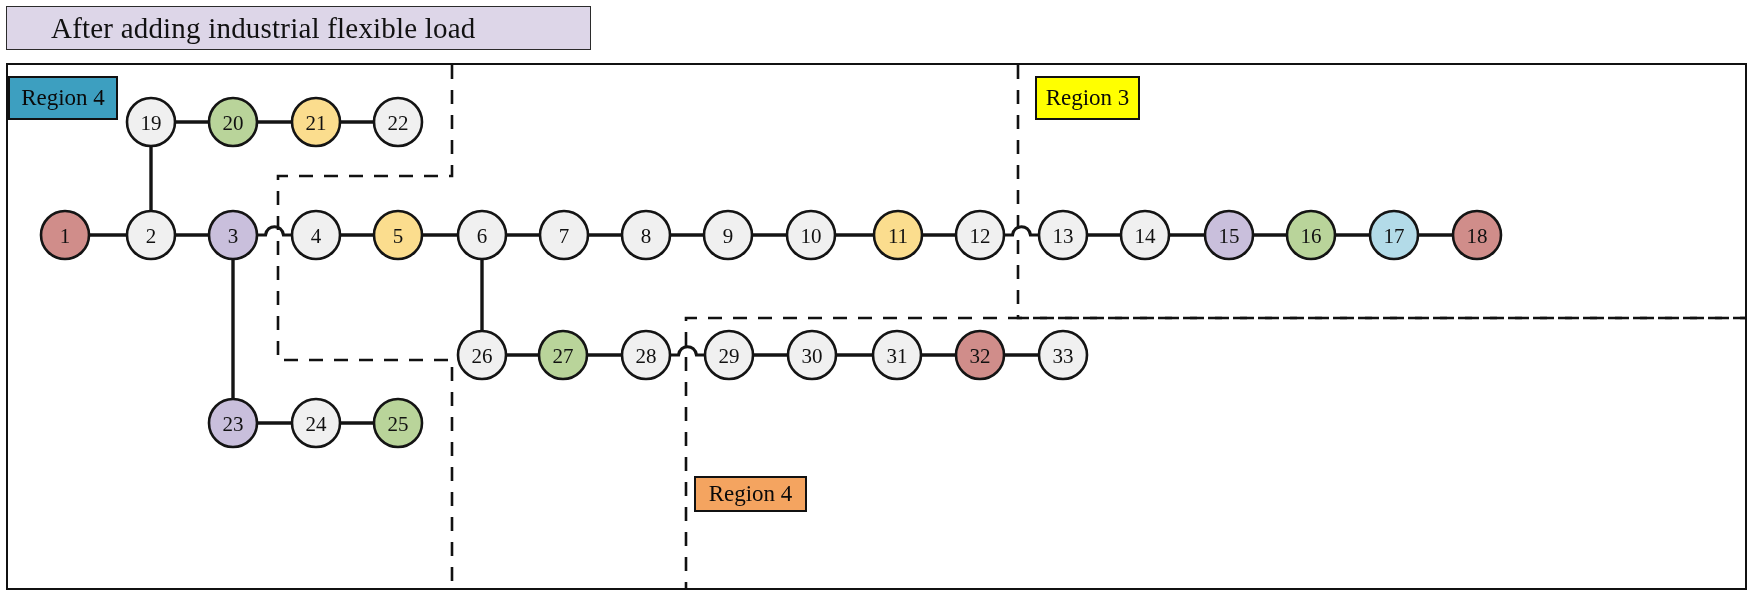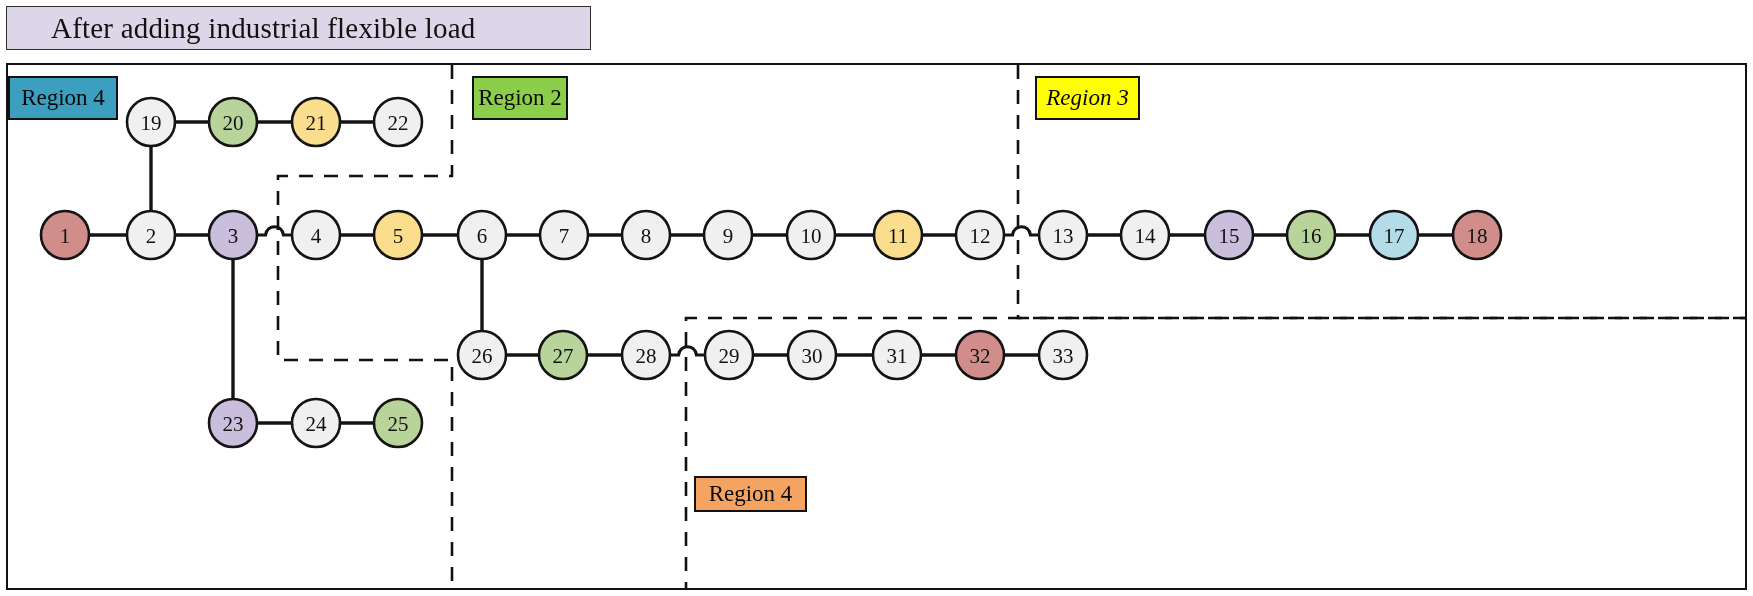--- a/index.html
+++ b/index.html
@@ -60,21 +60,21 @@
     box-sizing: border-box;
     display: flex;
     align-items: center;
     justify-content: center;
     font-size: 23px;
     color: #0a0a0a;
     white-space: nowrap;
   }
   #region-chip-1 { left: 8px;    top: 76px;  width: 110px; height: 44px; }
   #region-chip-2 { left: 472px;  top: 76px;  width: 96px;  height: 44px; }
-  #region-chip-3 { left: 1035px; top: 76px;  width: 105px; height: 44px; font-style: italic; }
+  #region-chip-3 { left: 1035px; top: 76px;  width: 105px; height: 44px; }
   #region-chip-4 { left: 694px;  top: 476px; width: 113px; height: 36px; }
 
   
   svg#net {
     position: absolute;
     left: 0;
     top: 0;
     width: 1753px;
     height: 596px;
     pointer-events: none;
@@ -118,23 +118,20 @@
 <div id="stage">
 
   <div class="title-banner">
     <span class="title-text">After adding industrial flexible load</span>
   </div>
 
   <div class="frame"></div>
 
   <div class="region-chip" id="region-chip-1" style="background: rgb(61, 159, 192);">
     <span>Region 4</span>
-  </div>
-  <div class="region-chip" id="region-chip-2" style="background: rgb(140, 206, 74);">
-    <span>Region 2</span>
   </div>
   <div class="region-chip" id="region-chip-3" style="background: rgb(255, 255, 0);">
     <span>Region 3</span>
   </div>
   <div class="region-chip" id="region-chip-4" style="background: rgb(244, 164, 96);">
     <span>Region 4</span>
   </div>
 
   <svg id="net" viewBox="0 0 1753 596">
     <g id="layer-dividers">

